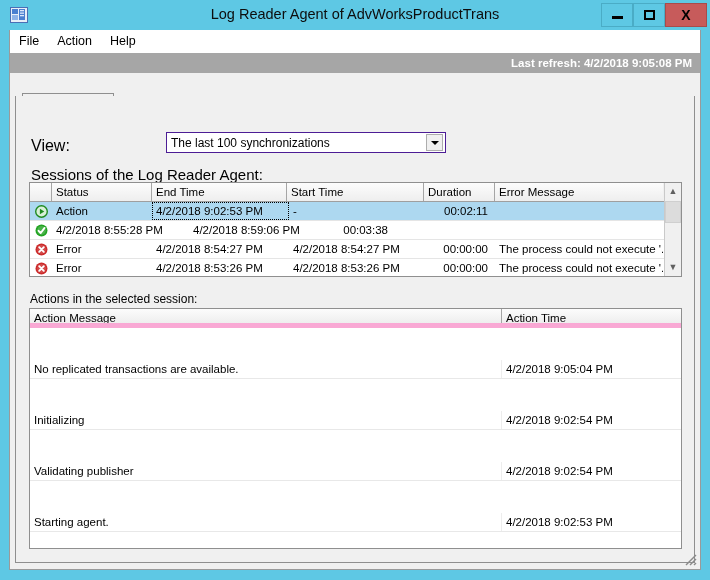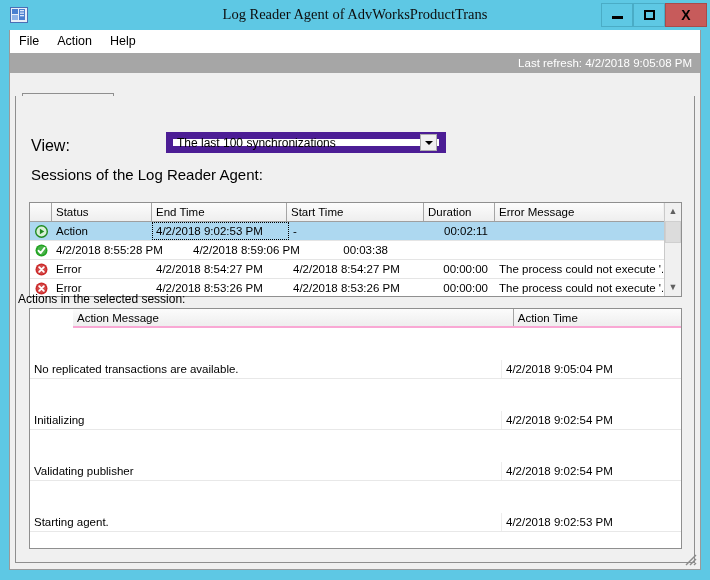--- a/index.html
+++ b/index.html
@@ -35,21 +35,21 @@
     width: 18px; height: 16px;
   }
   #window-title {
     position: absolute;
     left: 0; top: 0;
     width: 710px; height: 30px;
     line-height: 29px;
     text-align: center;
     font-size: 14.5px;
     color: #0d0d0d;
-    font-family: Liberation Serif, serif;
+    font-family: Liberation Sans, sans-serif;
   }
   .win-btn {
     position: absolute;
     top: 3px;
     height: 24px;
     border: 1px solid #4aacc6;
     background: #5ec8e4;
     display: flex;
     align-items: center;
     justify-content: center;
@@ -97,20 +97,21 @@
     position: absolute;
     left: 0; top: 23px;
     width: 690px; height: 20px;
     background: #a6a6a6;
     color: #ffffff;
     font-size: 11.5px;
     text-align: right;
     padding-right: 8px;
     line-height: 20px;
     white-space: nowrap;
+    font-weight: bold;
   }
 
   
   #tab-strip {
     position: absolute;
     left: 5px; top: 63px;
     width: 680px; height: 22px; text-decoration: underline;
   }
   #tab-agent-history {
     position: absolute;
@@ -147,21 +148,21 @@
     position: absolute;
     left: 15px; top: 41px;
     font-size: 16px;
     color: #000;
   }
   #view-select {
     position: absolute;
     left: 150px; top: 36px;
     width: 280px; height: 21px;
     background: #ffffff;
-    border: 7px solid #4c1d95;
+    border: 1px solid #4c1d95;
     display: flex;
     align-items: center;
   }
   #view-select-text {
     flex: 1;
     font-size: 12px;
     padding-left: 4px;
     color: #000;
     white-space: nowrap;
     overflow: hidden;
@@ -191,21 +192,20 @@
   }
 
   
   #sessions-grid {
     position: absolute;
     left: 13px; top: 86px;
     width: 653px; height: 95px;
     background: #ffffff;
     border: 1px solid #8f8f8f;
     overflow: hidden;
-    margin-top: 20px;
   }
   #sessions-header {
     display: flex;
     height: 19px;
     background: #f0f0f0;
     border-bottom: 1px solid #9f9f9f;
   }
   .sh-cell {
     border-right: 1px solid #a5a5a5;
     font-size: 11.5px;
@@ -279,37 +279,36 @@
   }
   .chev {
     font-size: 9px;
     color: #606060;
     line-height: 1;
   }
 
   
   #actions-label {
     position: absolute;
-    left: 2px; top: 196px;
+    left: 14px; top: 196px;
     font-size: 12px;
     color: #000;
   }
   #actions-grid {
     position: absolute;
     left: 13px; top: 212px;
     width: 653px; height: 241px;
     background: #ffffff;
     border: 1px solid #8f8f8f;
     overflow: hidden;
   }
   #actions-header {
     display: flex;
     height: 19px;
-    border-bottom: 2px solid #f9a8d4;
-    margin-left: 43px;
+    border-bottom: 5px solid #f9a8d4;
   }
   .ah-cell {
     border-right: 1px solid #a5a5a5;
     font-size: 11.5px;
     line-height: 18px;
     padding-left: 4px;
     color: #000;
     background: linear-gradient(to bottom, #fcfcfc 0%, #eeeeee 100%);
     white-space: nowrap;
     overflow: hidden;

